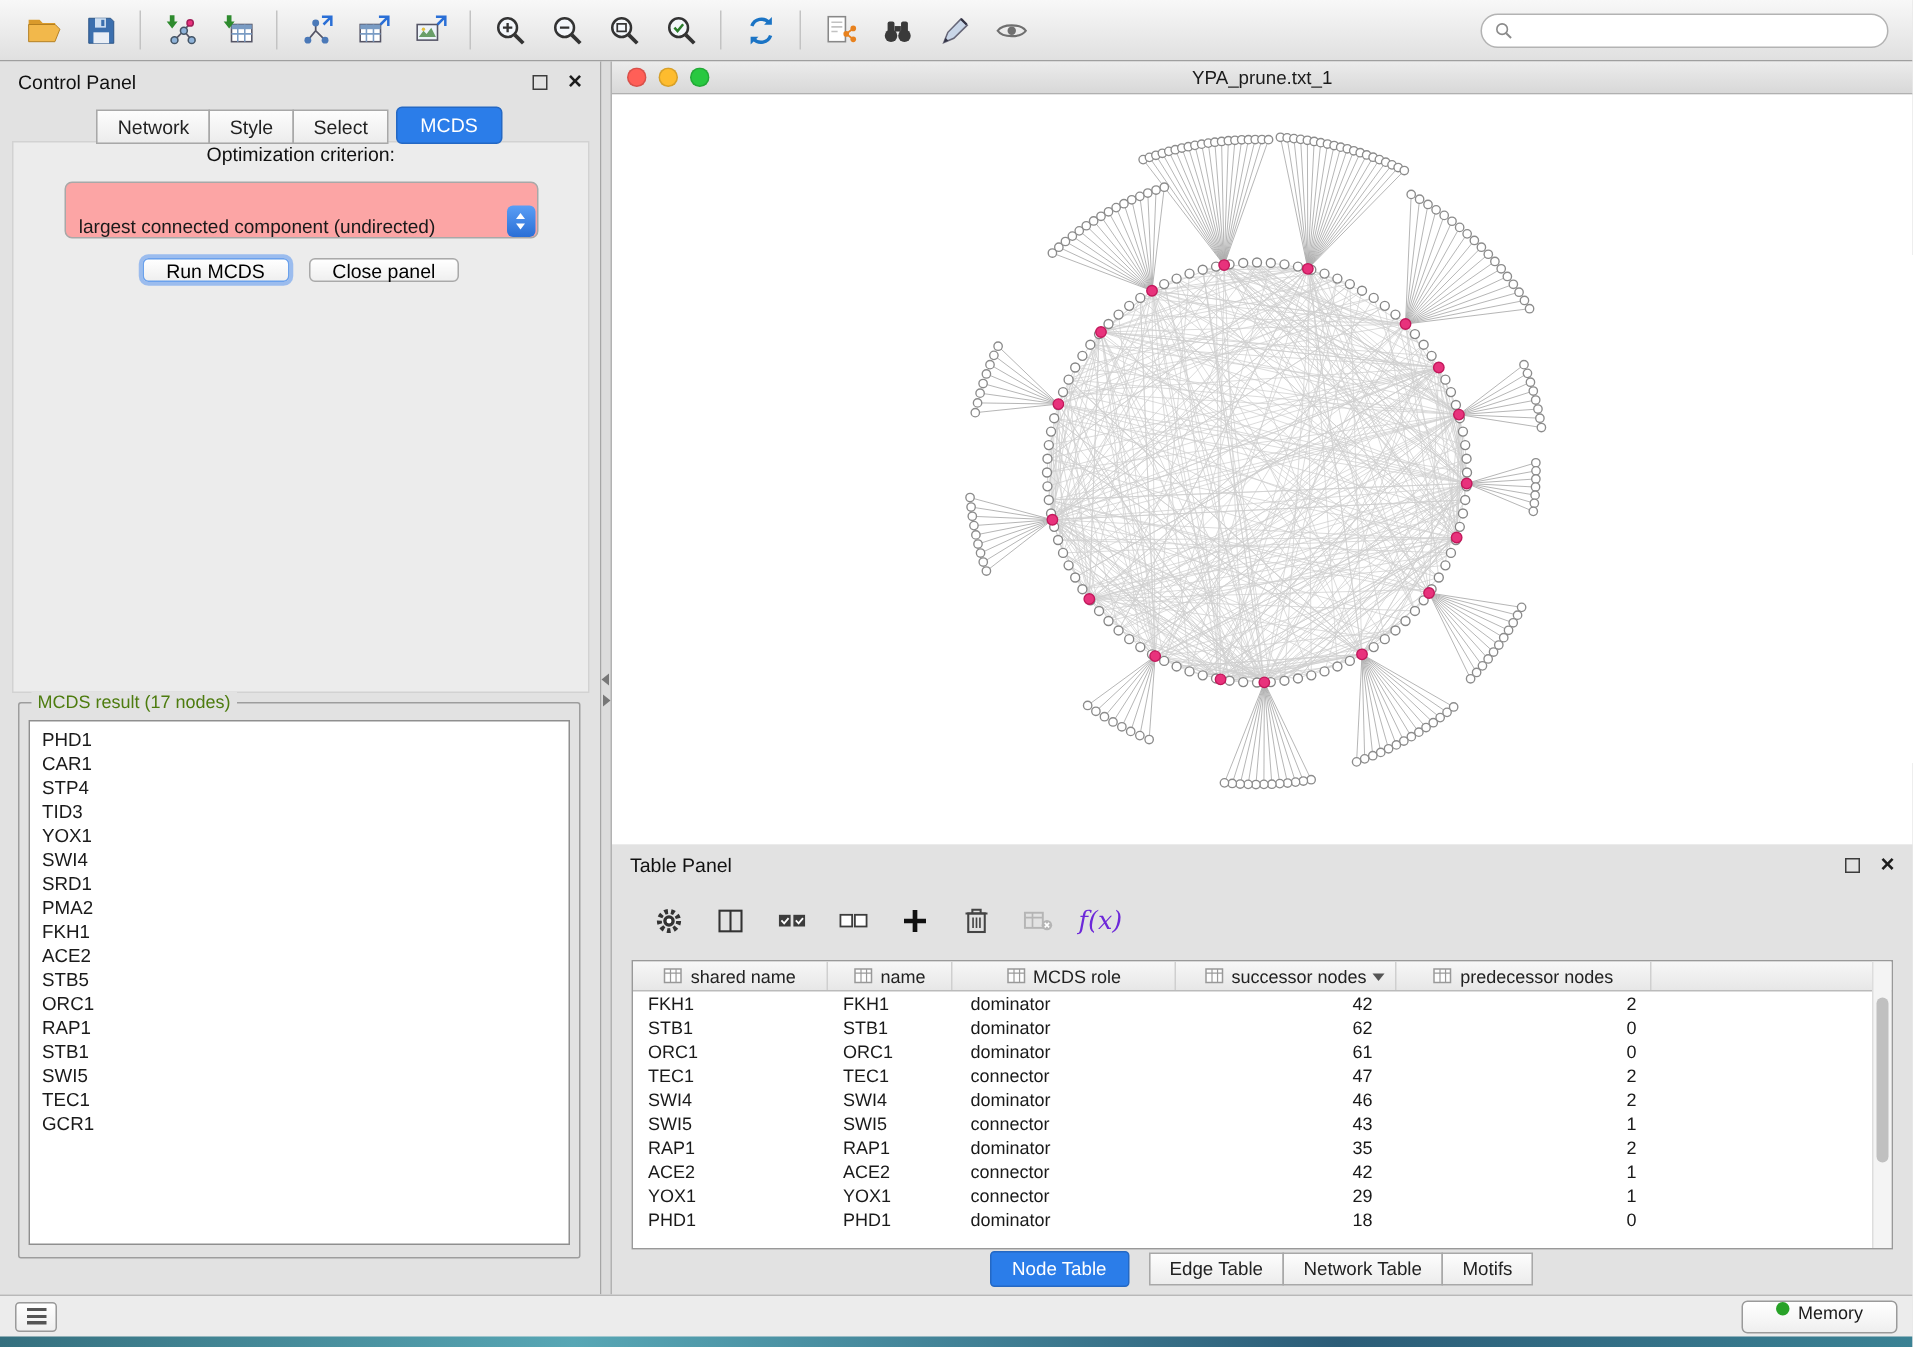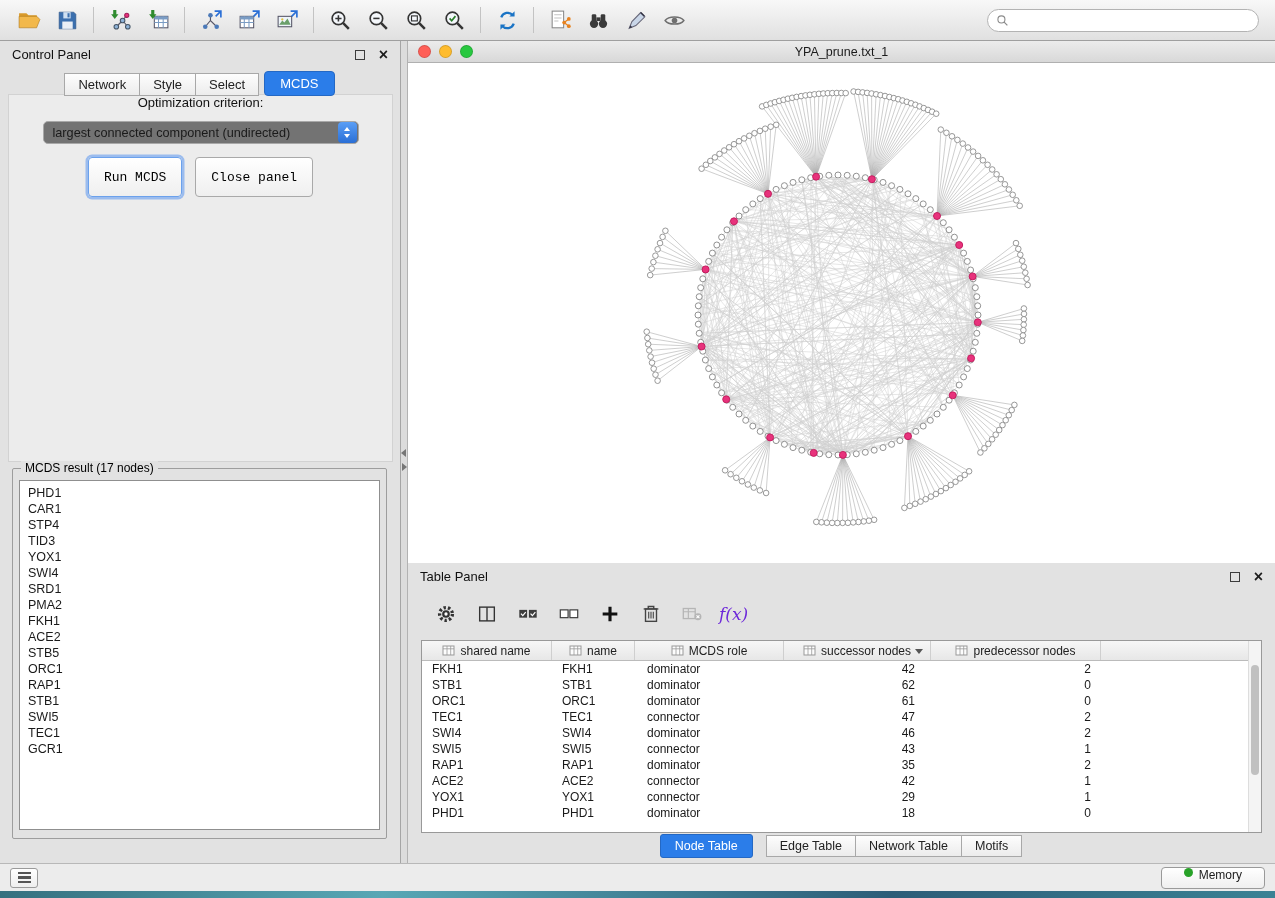--- a/index.html
+++ b/index.html
@@ -18,30 +18,30 @@
 .control-panel{position:absolute;left:0;top:41px;width:401px;height:822px;background:#e2e2e2;border-right:1px solid #a5a5a5}
 .panel-header{height:27px;display:flex;align-items:center;padding:0 12px;font-size:13px;color:#111}
 .panel-header .sp{flex:1}
 .wbox{width:10px;height:10px;border:1.5px solid #3c3c3c;margin-right:14px}
 .wclose{font-size:16px;font-weight:bold;color:#1c1c1c;line-height:1}
 .ctabs{display:flex;justify-content:center;margin-top:3px;position:relative;z-index:2;align-items:flex-end}
 .ctab{font-size:13px;padding:3px 13px;background:linear-gradient(#fdfdfd,#ececec);border:1px solid #a8a8a8;margin-left:-1px;color:#222}
 .ctab.active{background:#2b7de9;color:#fff;border-color:#2468c4;border-radius:4px;margin-left:5px;padding:4px 15px}
 .cp-content{position:absolute;left:8px;top:53px;width:385px;height:368px;background:#ececec;border:1px solid #d2d2d2;text-align:center;}
 .opt-label{font-size:13px;color:#111}
-.selectbox{width:316px;height:23px;margin:11px auto 0;background:#737373;border:1px solid #a8a8a8;border-radius:5px;display:flex;align-items:center;overflow:hidden}
+.selectbox{width:316px;height:38px;margin:11px auto 0;background:#fca5a5;border:1px solid #a8a8a8;border-radius:5px;display:flex;align-items:flex-end;overflow:hidden}
 .selectbox .val{flex:1;text-align:left;padding-left:9px;font-size:12.7px;white-space:nowrap}
 .stepper{width:19px;height:21px;background:linear-gradient(#5a9ef5,#2a6fd6);display:flex;flex-direction:column;align-items:center;justify-content:center;border-radius:4px;margin-right:1px;flex:none}
 .tri-up{width:0;height:0;border-left:3.5px solid transparent;border-right:3.5px solid transparent;border-bottom:4.5px solid #fff;margin-bottom:2.5px}
 .tri-down{width:0;height:0;border-left:3.5px solid transparent;border-right:3.5px solid transparent;border-top:4.5px solid #fff}
 .btn-row{margin-top:13px;display:flex;justify-content:center;gap:13px}
-.btn{height:40px;padding:0 15px;background:linear-gradient(#fff,#efefef);border:1px solid #a9a9a9;border-radius:4px;font-size:13px;display:flex;align-items:center;font-family:Liberation Mono, monospace}
+.btn{height:16px;padding:0 15px;background:linear-gradient(#fff,#efefef);border:1px solid #a9a9a9;border-radius:4px;font-size:13px;display:flex;align-items:center;font-family:Liberation Sans, sans-serif}
 .btn.focused{border-color:#6ba1ec;box-shadow:0 0 0 2.5px rgba(90,150,240,.55)}
 .fieldset{position:absolute;left:12px;top:427px;width:375px;height:371px;border:1px solid #9d9d9d;border-radius:2px}
-.legend{position:absolute;top:-8px;left:8px;background:#e2e2e2;padding:0 4px;font-size:12px;color:#000000}
+.legend{position:absolute;top:-8px;left:8px;background:#e2e2e2;padding:0 4px;font-size:12px;color:#4d7c0f}
 .result-list{position:absolute;left:6px;right:6px;top:11px;bottom:8px;background:#fff;border:1px solid #8f8f8f;overflow:hidden;padding-top:4px}
 .result-item{font-size:12.5px;line-height:16px;padding-left:8px;text-align:left}
 
 
 .splitter{position:absolute;left:401px;top:41px;width:7px;height:822px;background:#dcdcdc;border-right:1px solid #b2b2b2}
 .sp-left{position:absolute;left:0;top:408px;width:0;height:0;border-top:4px solid transparent;border-bottom:4px solid transparent;border-right:5px solid #777}
 .sp-right{position:absolute;left:1px;top:422px;width:0;height:0;border-top:4px solid transparent;border-bottom:4px solid transparent;border-left:5px solid #777}
 
 
 .net-titlebar{position:absolute;left:408px;top:41px;width:867px;height:22px;background:linear-gradient(#ececec,#d8d8d8);border-bottom:1px solid #b0b0b0;display:flex;align-items:center;padding:0 10px}

